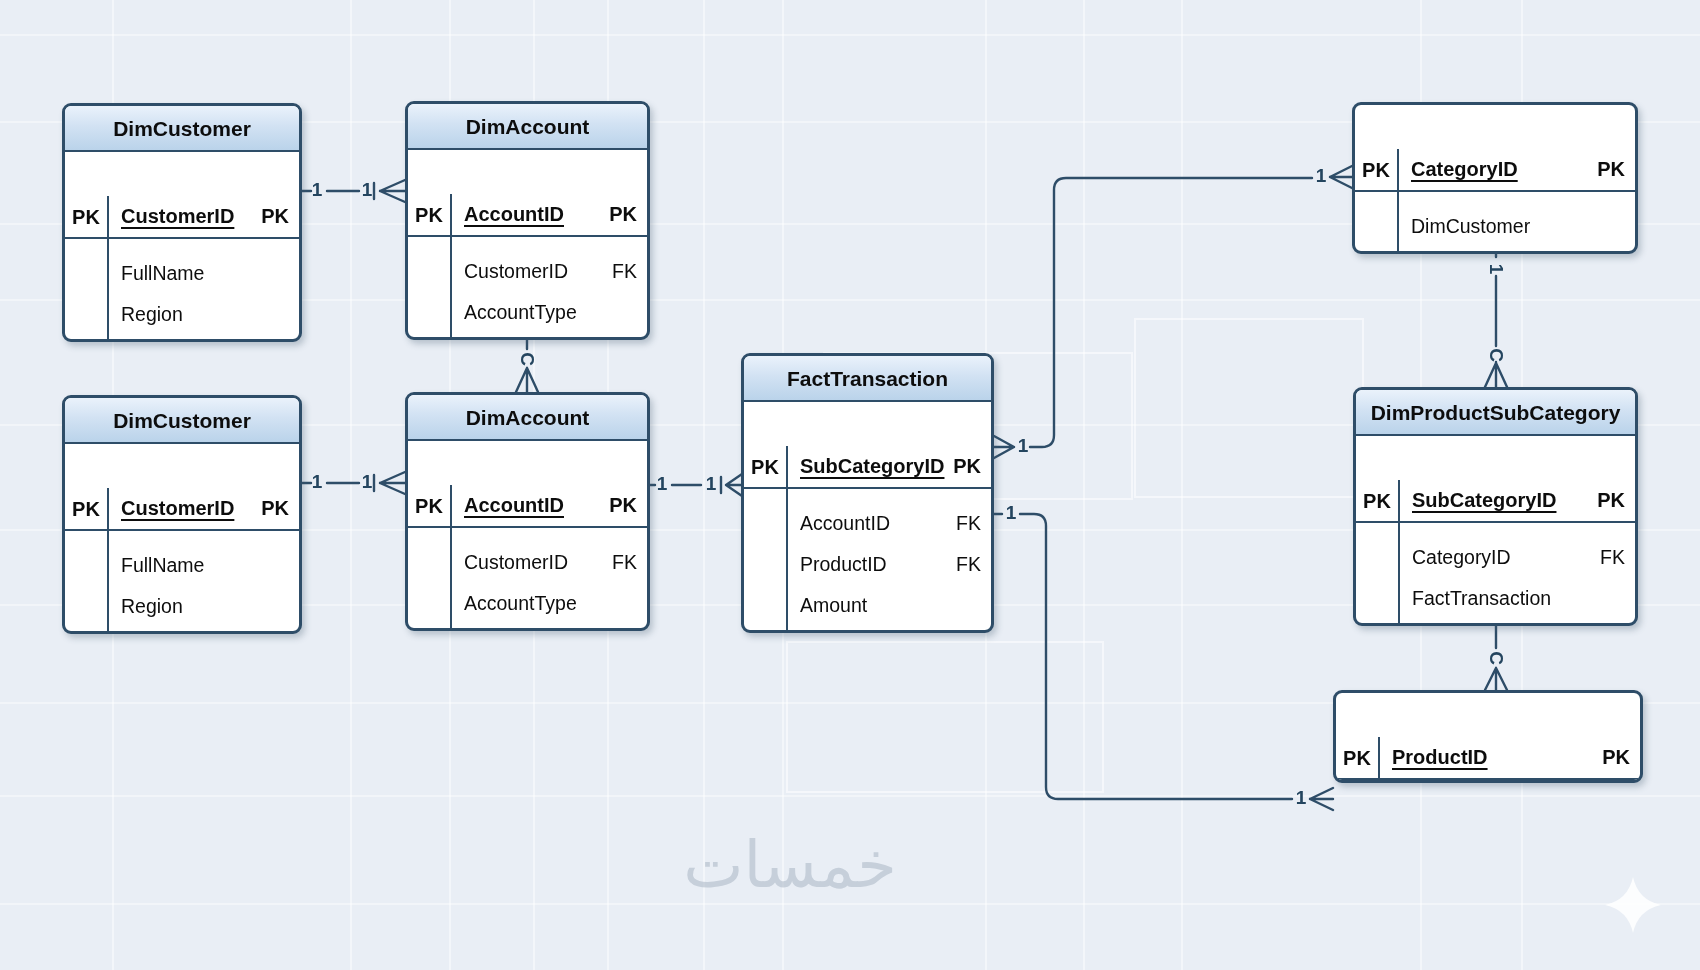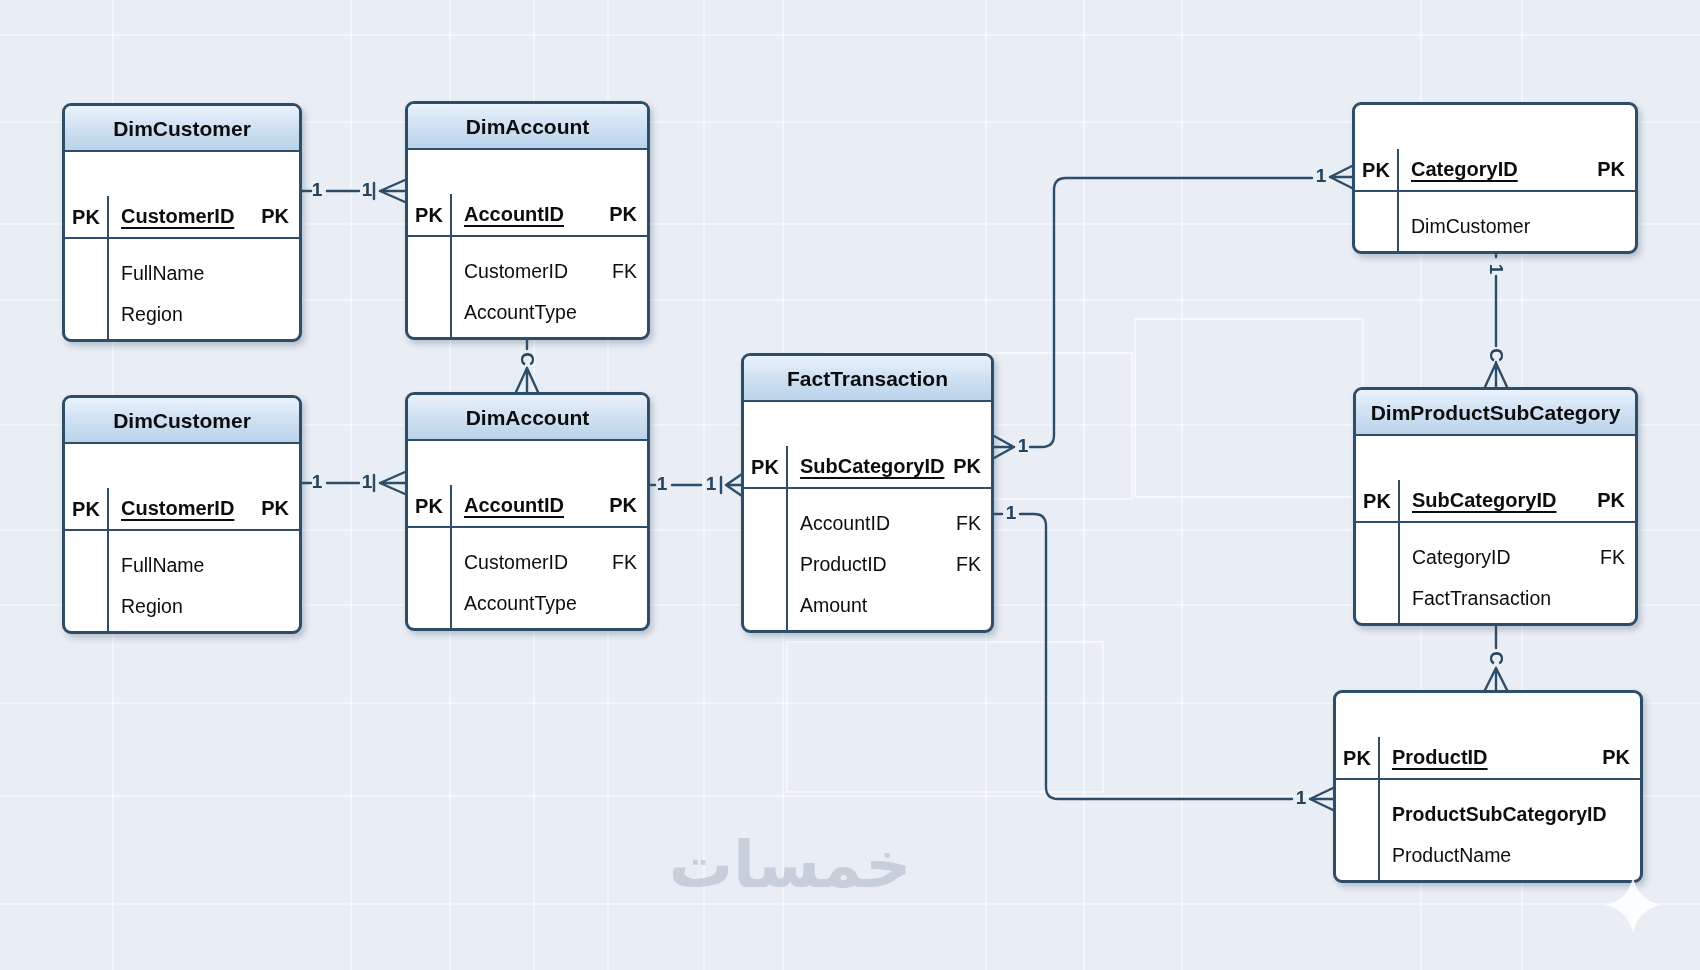--- a/index.html
+++ b/index.html
@@ -61,21 +61,21 @@
   .ktag{font-weight:bold;}
   .attrs{padding:14px 0 4px 0;}
   .arow{
     height:41px;display:flex;align-items:center;justify-content:space-between;
     padding:0 10px 0 12px;font-size:19.5px;
   }
   .arow .bold{font-weight:bold;}
   
   .watermark{
     position:absolute;z-index:4;left:640px;top:828px;width:300px;
-    text-align:center;font-size:64px;font-weight:bold;
+    text-align:center;font-size:64px;font-weight:normal;
     color:#aab6c4;opacity:.55;letter-spacing:2px;
   }
   .sparkle{position:absolute;z-index:4;left:1603px;top:875px;}
 </style>
 </head>
 <body>
 
 <div class="grid-layer">
   <div class="vline" style="left:112px"></div>
   <div class="vline" style="left:350px"></div>
@@ -294,30 +294,20 @@
 </div>
 
 <div class="entity" style="left:1333px;top:690px;width:310px">
   <div class="tgrid">
     <div class="pkc keyrow">PK</div>
     <div class="keyc">
       <span class="kname">ProductID</span>
       <span class="ktag">PK</span>
     </div>
     <div class="pkc"></div>
-    <div class="attrs">
-      <div class="arow">
-        <span class="bold">ProductSubCategoryID</span>
-        <span></span>
-      </div>
-      <div class="arow">
-        <span>ProductName</span>
-        <span></span>
-      </div>
-    </div>
   </div>
 </div>
 
 <div class="watermark">خمسات</div>
 
 <svg class="sparkle" width="60" height="60" viewBox="-30 -30 60 60">
   <path d="M0,-28 Q5,-5 28,0 Q5,5 0,28 Q-5,5 -28,0 Q-5,-5 0,-28" fill="#ffffff" opacity="0.85"></path>
 </svg>
 
 </body></html>

